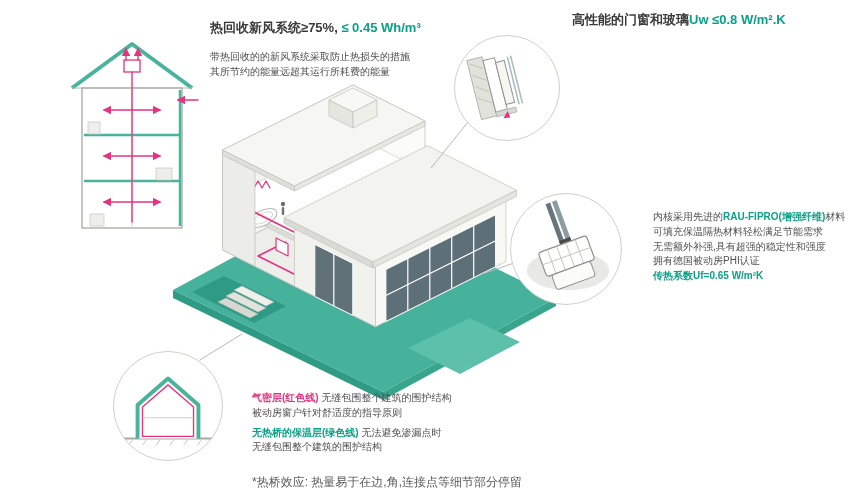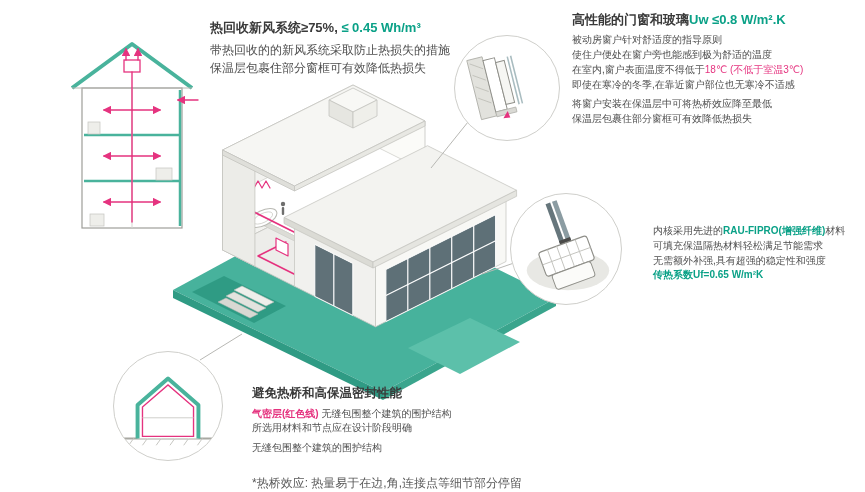--- a/index.html
+++ b/index.html
@@ -2,21 +2,21 @@
 <html><head>
 <meta charset="utf-8">
 <style>
   *{margin:0;padding:0;box-sizing:border-box;}
   html,body{width:865px;height:492px;background:#fff;overflow:hidden;
     font-family:"Liberation Sans","DejaVu Sans",sans-serif;}
   #canvas{position:relative;width:865px;height:436px;background:#fff;}
   .block{position:absolute;z-index:4;}
   .title{font-size:13px;font-weight:bold;color:#3a3a3a;line-height:1.25;}
   .title-sm{font-size:12.5px;font-weight:bold;color:#3a3a3a;line-height:1.25;}
-  .body{margin-top:5px;font-size:12px;color:#4f4f4f;line-height:1.5;}
+  .body{margin-top:13px;font-size:10px;color:#4f4f4f;line-height:1.5;}
   .body-sm{margin-top:5px;font-size:10px;color:#4f4f4f;line-height:1.48;}
   .greenb{color:#0aa187;font-weight:bold;}
   .red{color:#e5337f;}
   .redb{color:#e5337f;font-weight:bold;}
   .gap{height:5px;}
   .footnote{font-size:12px;color:#5a5a5a;margin-top:19px;}
   .circle{position:absolute;background:#fff;border:1px solid #cfcfcb;border-radius:50%;
     overflow:hidden;z-index:3;}
   svg{display:block;}
   #connectors{position:absolute;left:0;top:0;z-index:2;pointer-events:none;}
@@ -187,50 +187,42 @@
       <path d="M 24,88 L 24,54 L 55,27 L 86,54 L 86,88" fill="#ffffff" stroke="#49b39c" stroke-width="4" stroke-linejoin="round"></path>
       <path d="M 29,86 L 29,56 L 55,33.5 L 81,56 L 81,86 Z" fill="none" stroke="#e5337f" stroke-width="1.4"></path>
       <line x1="29" y1="67" x2="81" y2="67" stroke="#cfcfca" stroke-width="1"></line>
     </svg>
   </div>
 
   <div class="block" id="heat-block" style="left:210px;top:20px;width:270px;">
     <div class="title"><span>热回收新风系统≥75%,</span><span class="greenb"> ≤ 0.45 Wh/m³</span></div>
     <div class="body">
       <div>带热回收的的新风系统采取防止热损失的措施</div>
-      <div>保温层包裹住部分窗框可有效降低热损失</div>
+      <div>其所节约的能量远超其运行所耗费的能量</div>
     </div>
   </div>
 
   <div class="block" id="windows-block" style="left:572px;top:12px;width:274px;">
     <div class="title"><span>高性能的门窗和玻璃</span><span class="greenb">Uw ≤0.8 W/m².K</span></div>
-    <div class="body-sm">
-      <div>被动房窗户针对舒适度的指导原则</div>
-      <div>使住户便处在窗户旁也能感到极为舒适的温度</div>
-      <div><span>在室内,窗户表面温度不得低于</span><span class="red">18℃ (不低于室温3℃)</span></div>
-      <div>即使在寒冷的冬季,在靠近窗户部位也无寒冷不适感</div>
-      <div class="gap"></div>
-      <div>将窗户安装在保温层中可将热桥效应降至最低</div>
-      <div>保温层包裹住部分窗框可有效降低热损失</div>
-    </div>
   </div>
 
   <div class="block" id="profile-block" style="left:653px;top:210px;width:212px;">
-    <div class="body-sm" style="margin-top:14px;">
+    <div class="body-sm" style="margin-top:0;">
       <div><span>内核采用先进的</span><span class="greenb">RAU-FIPRO(增强纤维)</span><span>材料</span></div>
       <div>可填充保温隔热材料轻松满足节能需求</div>
       <div>无需额外补强,具有超强的稳定性和强度</div>
+      <div>拥有德国被动房PHI认证</div>
       <div class="greenb">传热系数Uf=0.65 W/m²K</div>
     </div>
   </div>
 
   <div class="block" id="thermal-block" style="left:252px;top:386px;width:310px;">
-    <div class="title-sm">避免热桥和高保温密封性能</div>
     <div class="body-sm">
       <div><span class="redb">气密层(红色线)</span><span> 无缝包围整个建筑的围护结构</span></div>
-      <div>所选用材料和节点应在设计阶段明确</div>
+      <div>被动房窗户针对舒适度的指导原则</div>
       <div class="gap"></div>
+      <div><span class="greenb">无热桥的保温层(绿色线)</span><span> 无法避免渗漏点时</span></div>
       <div>无缝包围整个建筑的围护结构</div>
       <div class="footnote">*热桥效应: 热量易于在边,角,连接点等细节部分停留</div>
     </div>
   </div>
 
 </div>
 
 </body></html>

